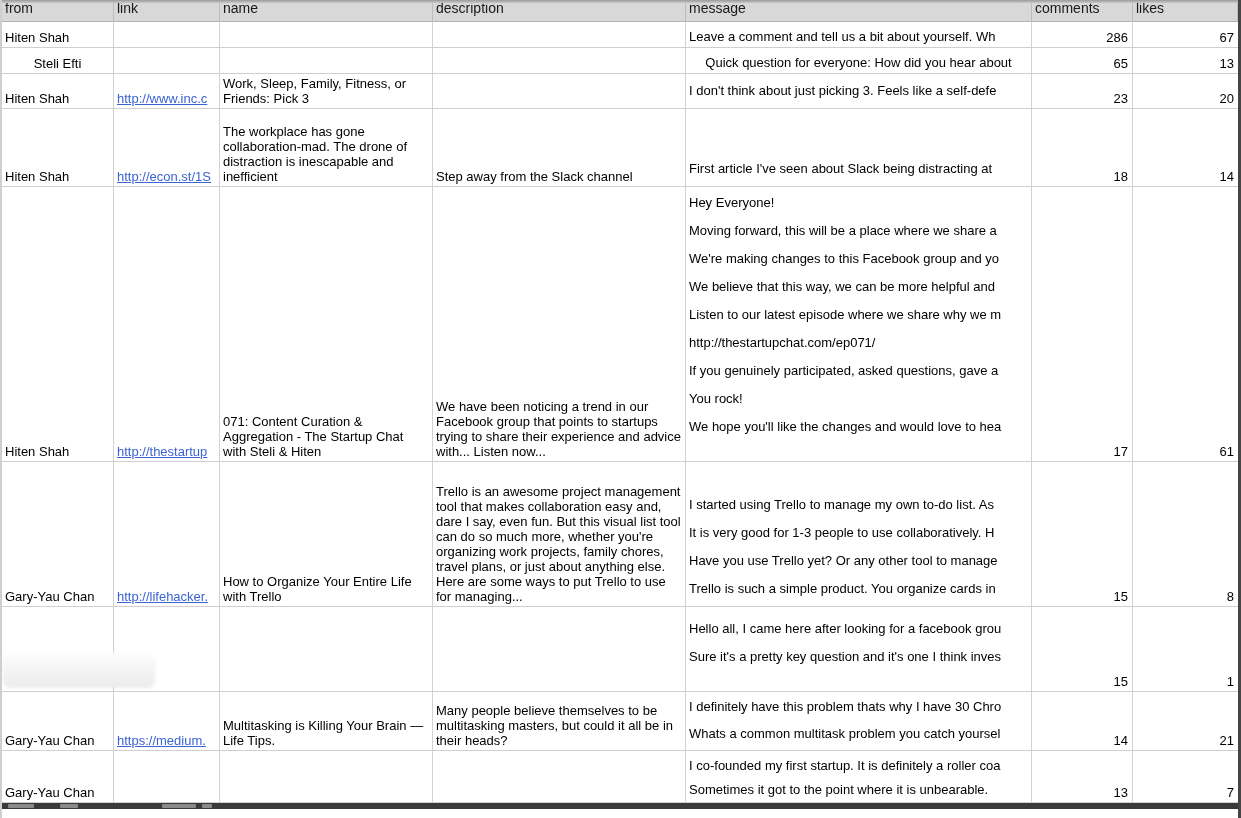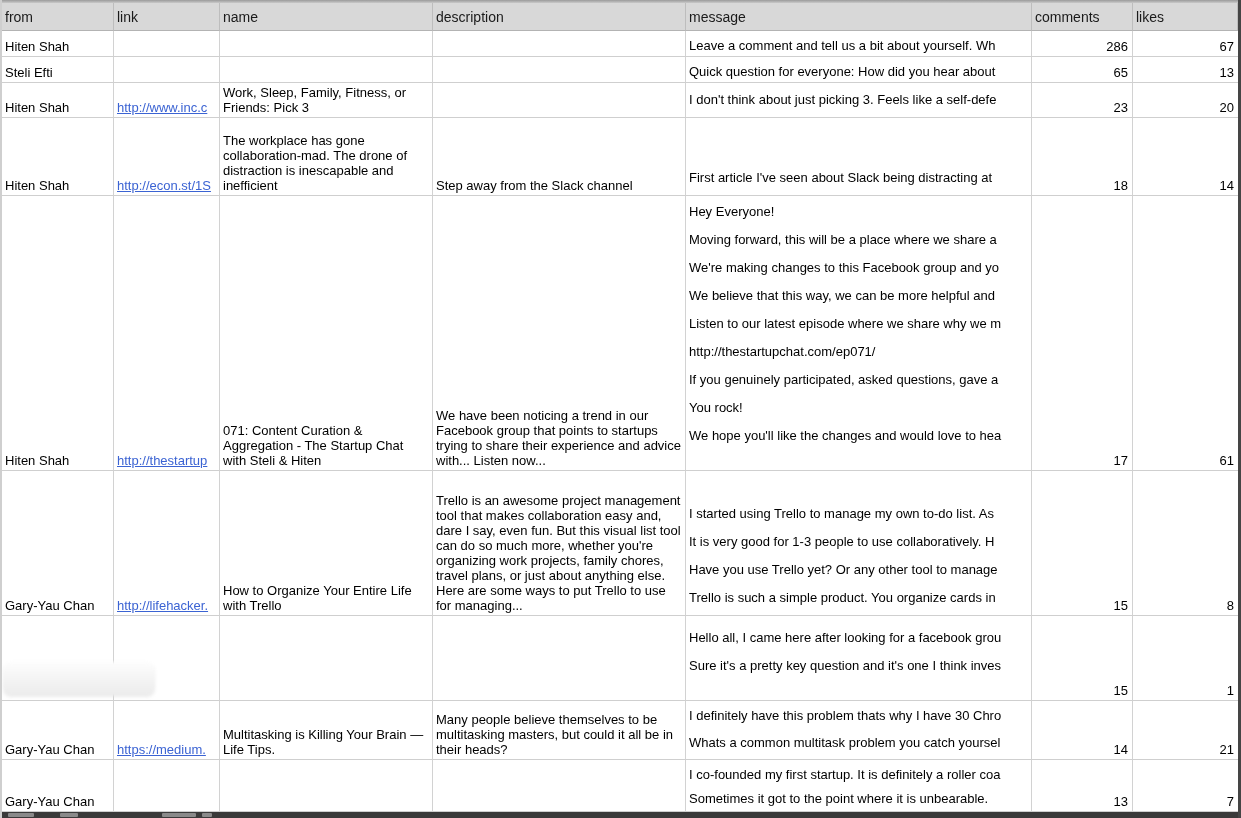--- a/index.html
+++ b/index.html
@@ -91,21 +91,21 @@
     box-shadow: 0 1px 2px rgba(0,0,0,0.08);
     z-index: 2;
   }
 </style>
 </head>
 <body>
 
 <div class="sheet">
   <div class="top-strip"></div>
   <div id="grid">
-      <div class="grid-row header-row" style="height: 28px;">
+      <div class="grid-row header-row" style="height: 19px;">
         <div class="cell">
           <span>from</span>
         </div>
         <div class="cell">
           <span>link</span>
         </div>
         <div class="cell">
           <span>name</span>
         </div>
         <div class="cell">
@@ -135,21 +135,21 @@
         <div class="cell" style="padding-bottom: 3px;">
           <div class="msg-line">Leave a comment and tell us a bit about yourself. Wh</div>
         </div>
         <div class="cell num">
           <span>286</span>
         </div>
         <div class="cell num">
           <span>67</span>
         </div>
       </div>
-      <div class="grid-row" style="height: 26px;">
+      <div class="grid-row" style="height: 26px; text-align: center;">
         <div class="cell from-cell">
           <span>Steli Efti</span>
         </div>
         <div class="cell link-cell"></div>
         <div class="cell">
           <span></span>
         </div>
         <div class="cell">
           <span></span>
         </div>

